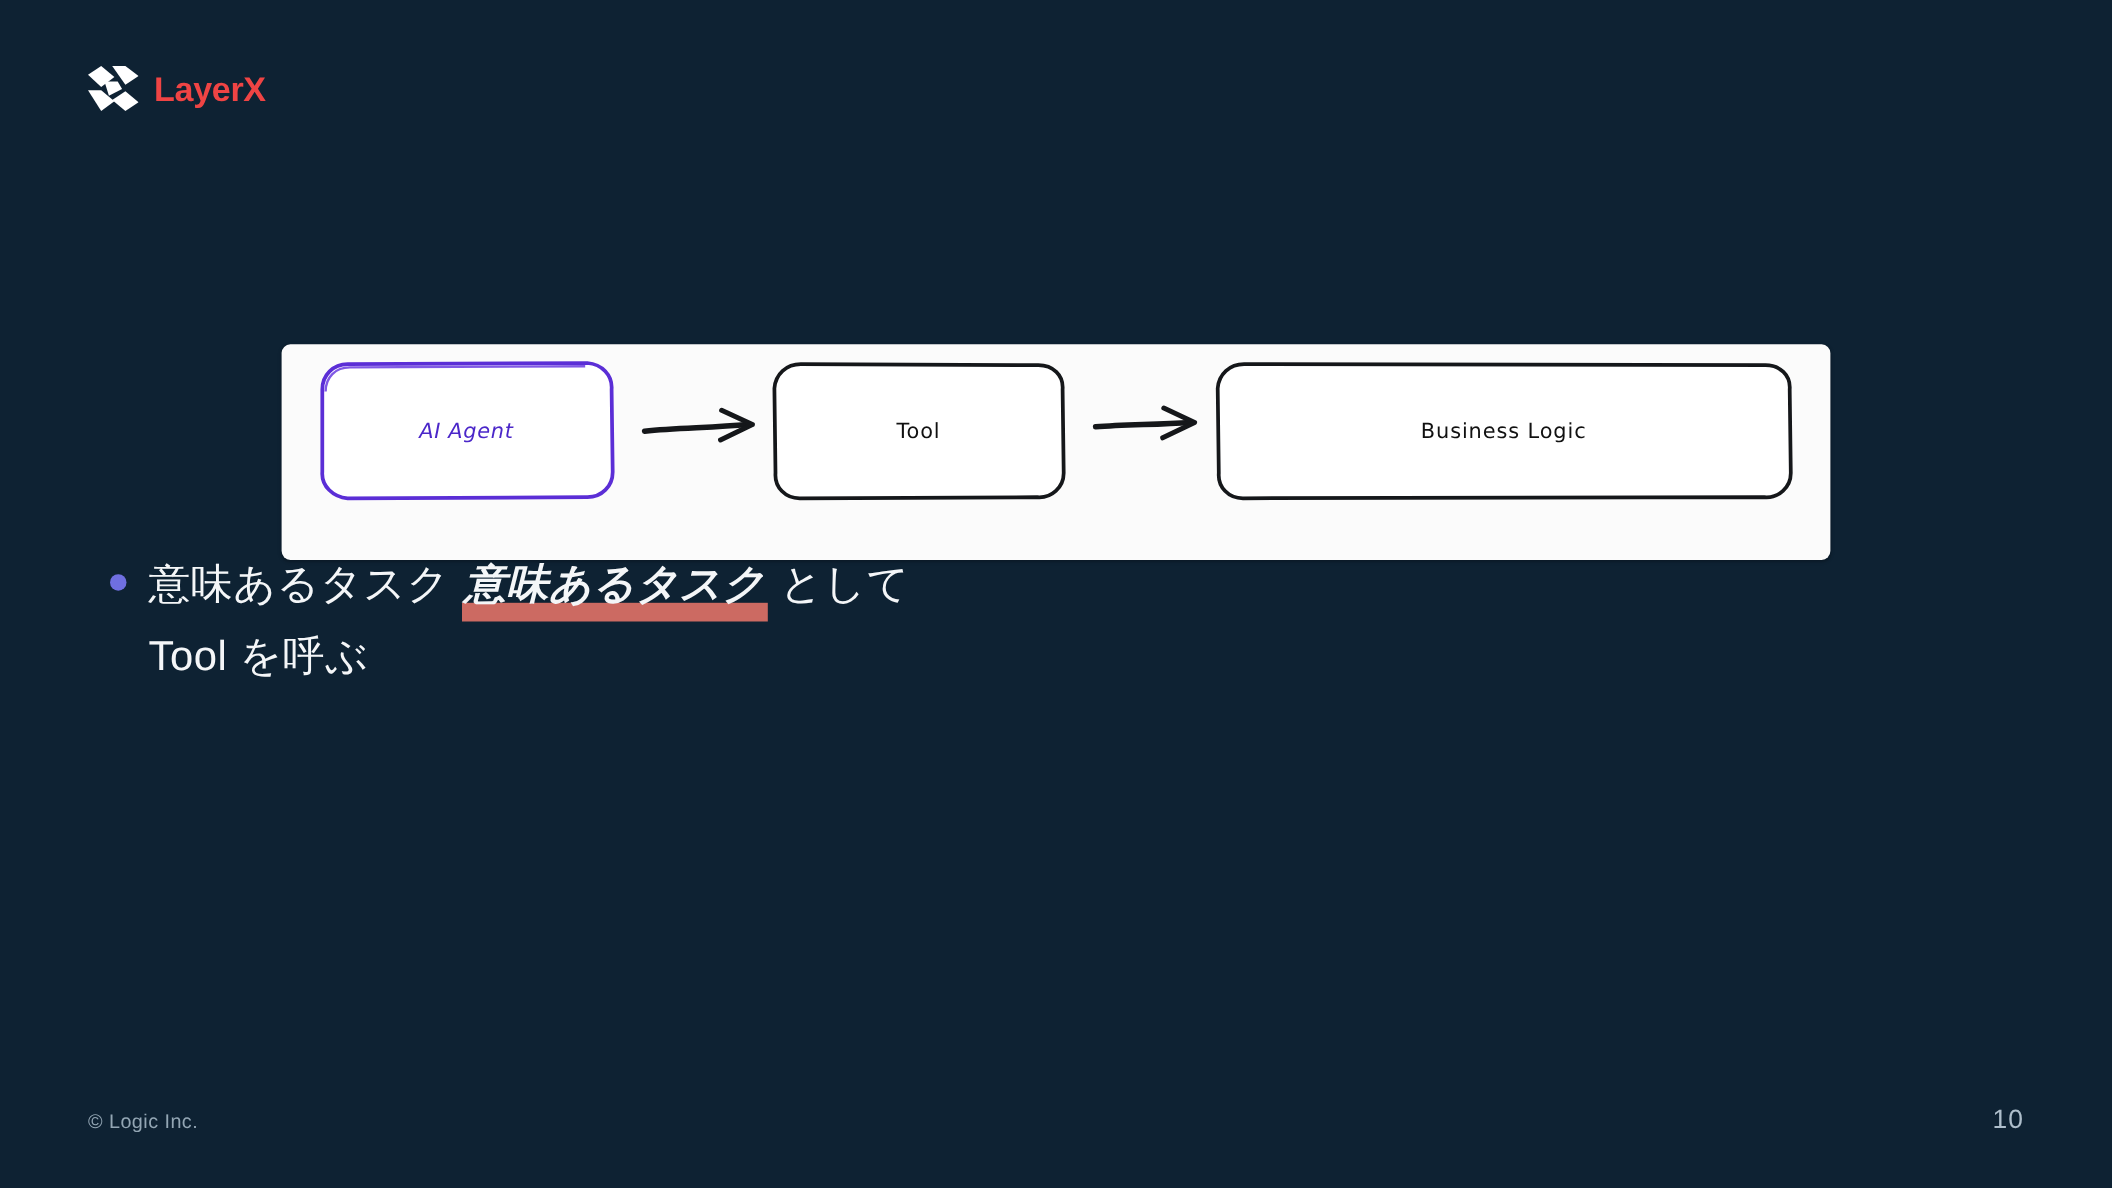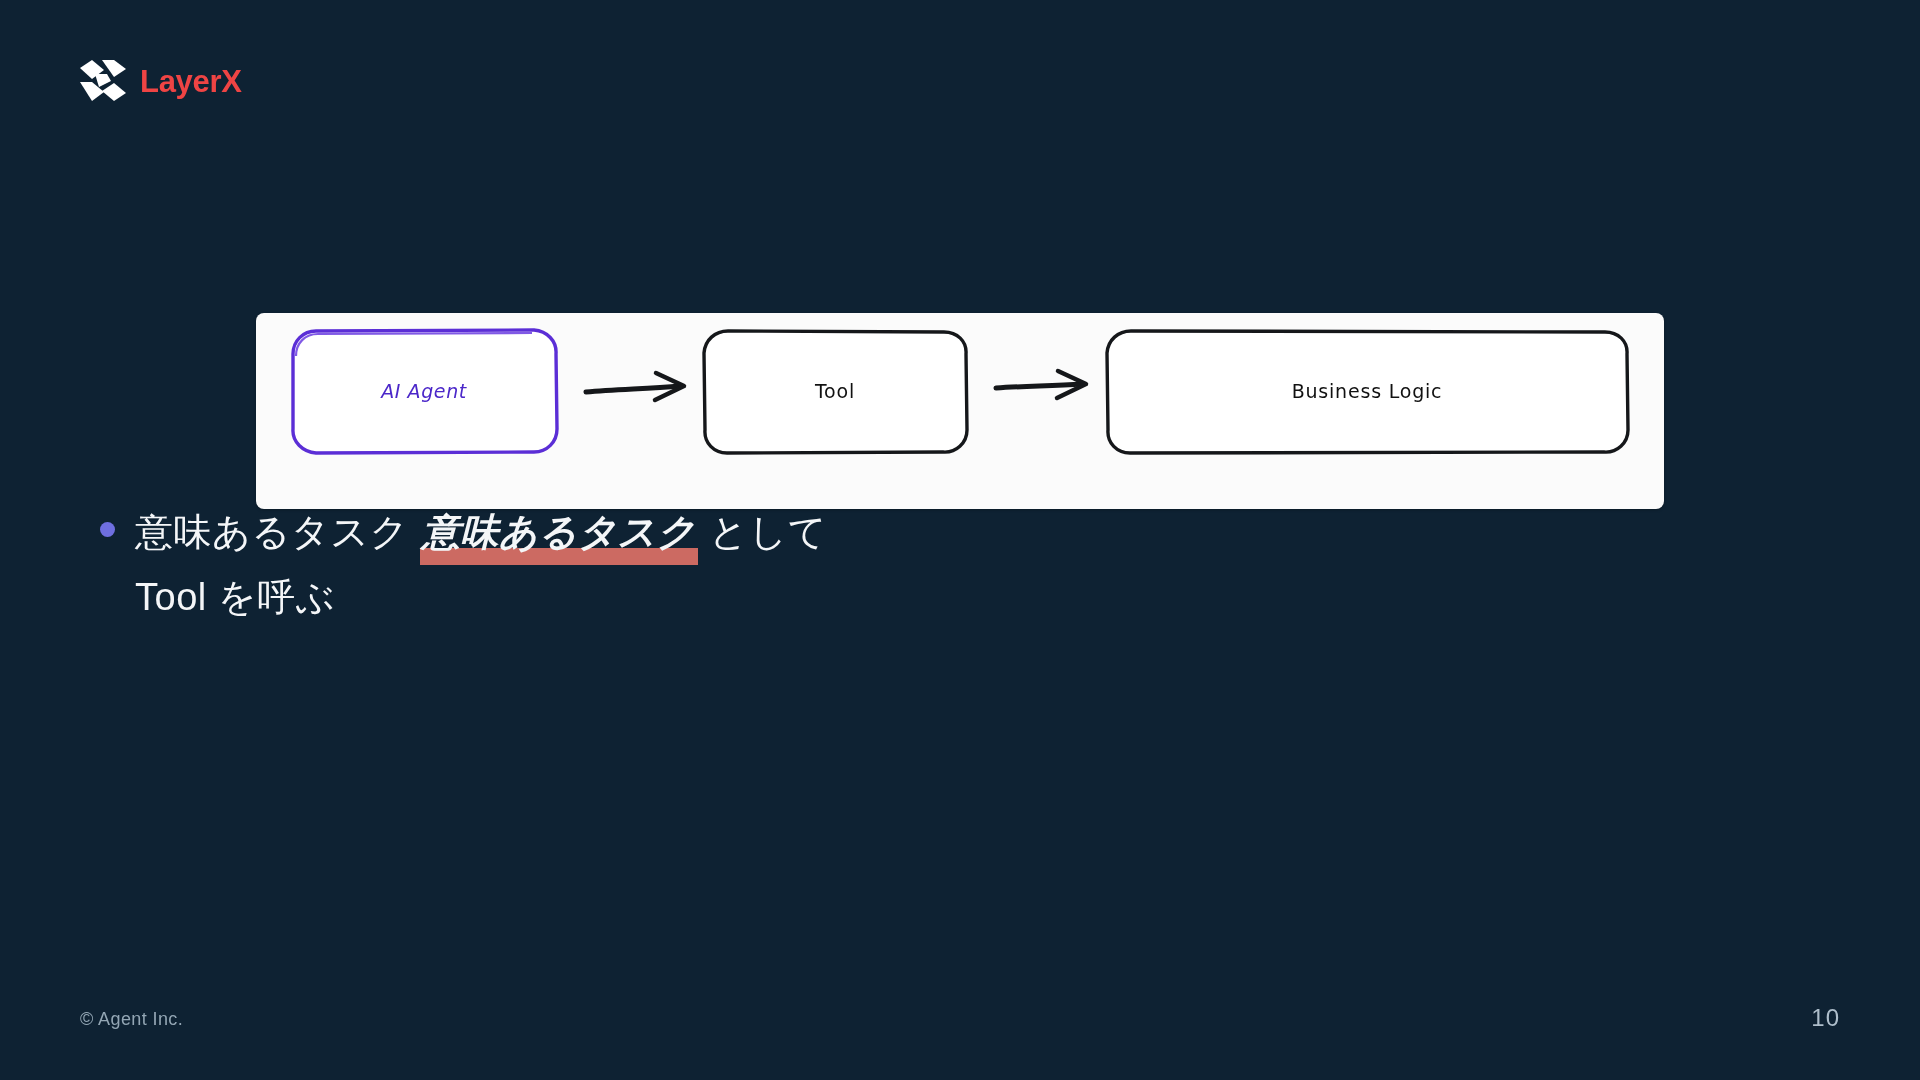--- a/index.html
+++ b/index.html
@@ -207,16 +207,16 @@
   <div id="bullet-block">
     <div class="bullet-row">
       <div class="bullet-dot"></div>
       <div class="bullet-text">
         <span>意味あるタスク </span><span class="hl">意味あるタスク</span><span> として</span><br>
         <span>Tool を呼ぶ</span>
       </div>
     </div>
   </div>
 
-  <div id="footer-copy">© Agent Inc.</div>
+  <div id="footer-copy">© Logic Inc.</div>
   <div id="page-number">10</div>
 
 </div>
 
 </body></html>

